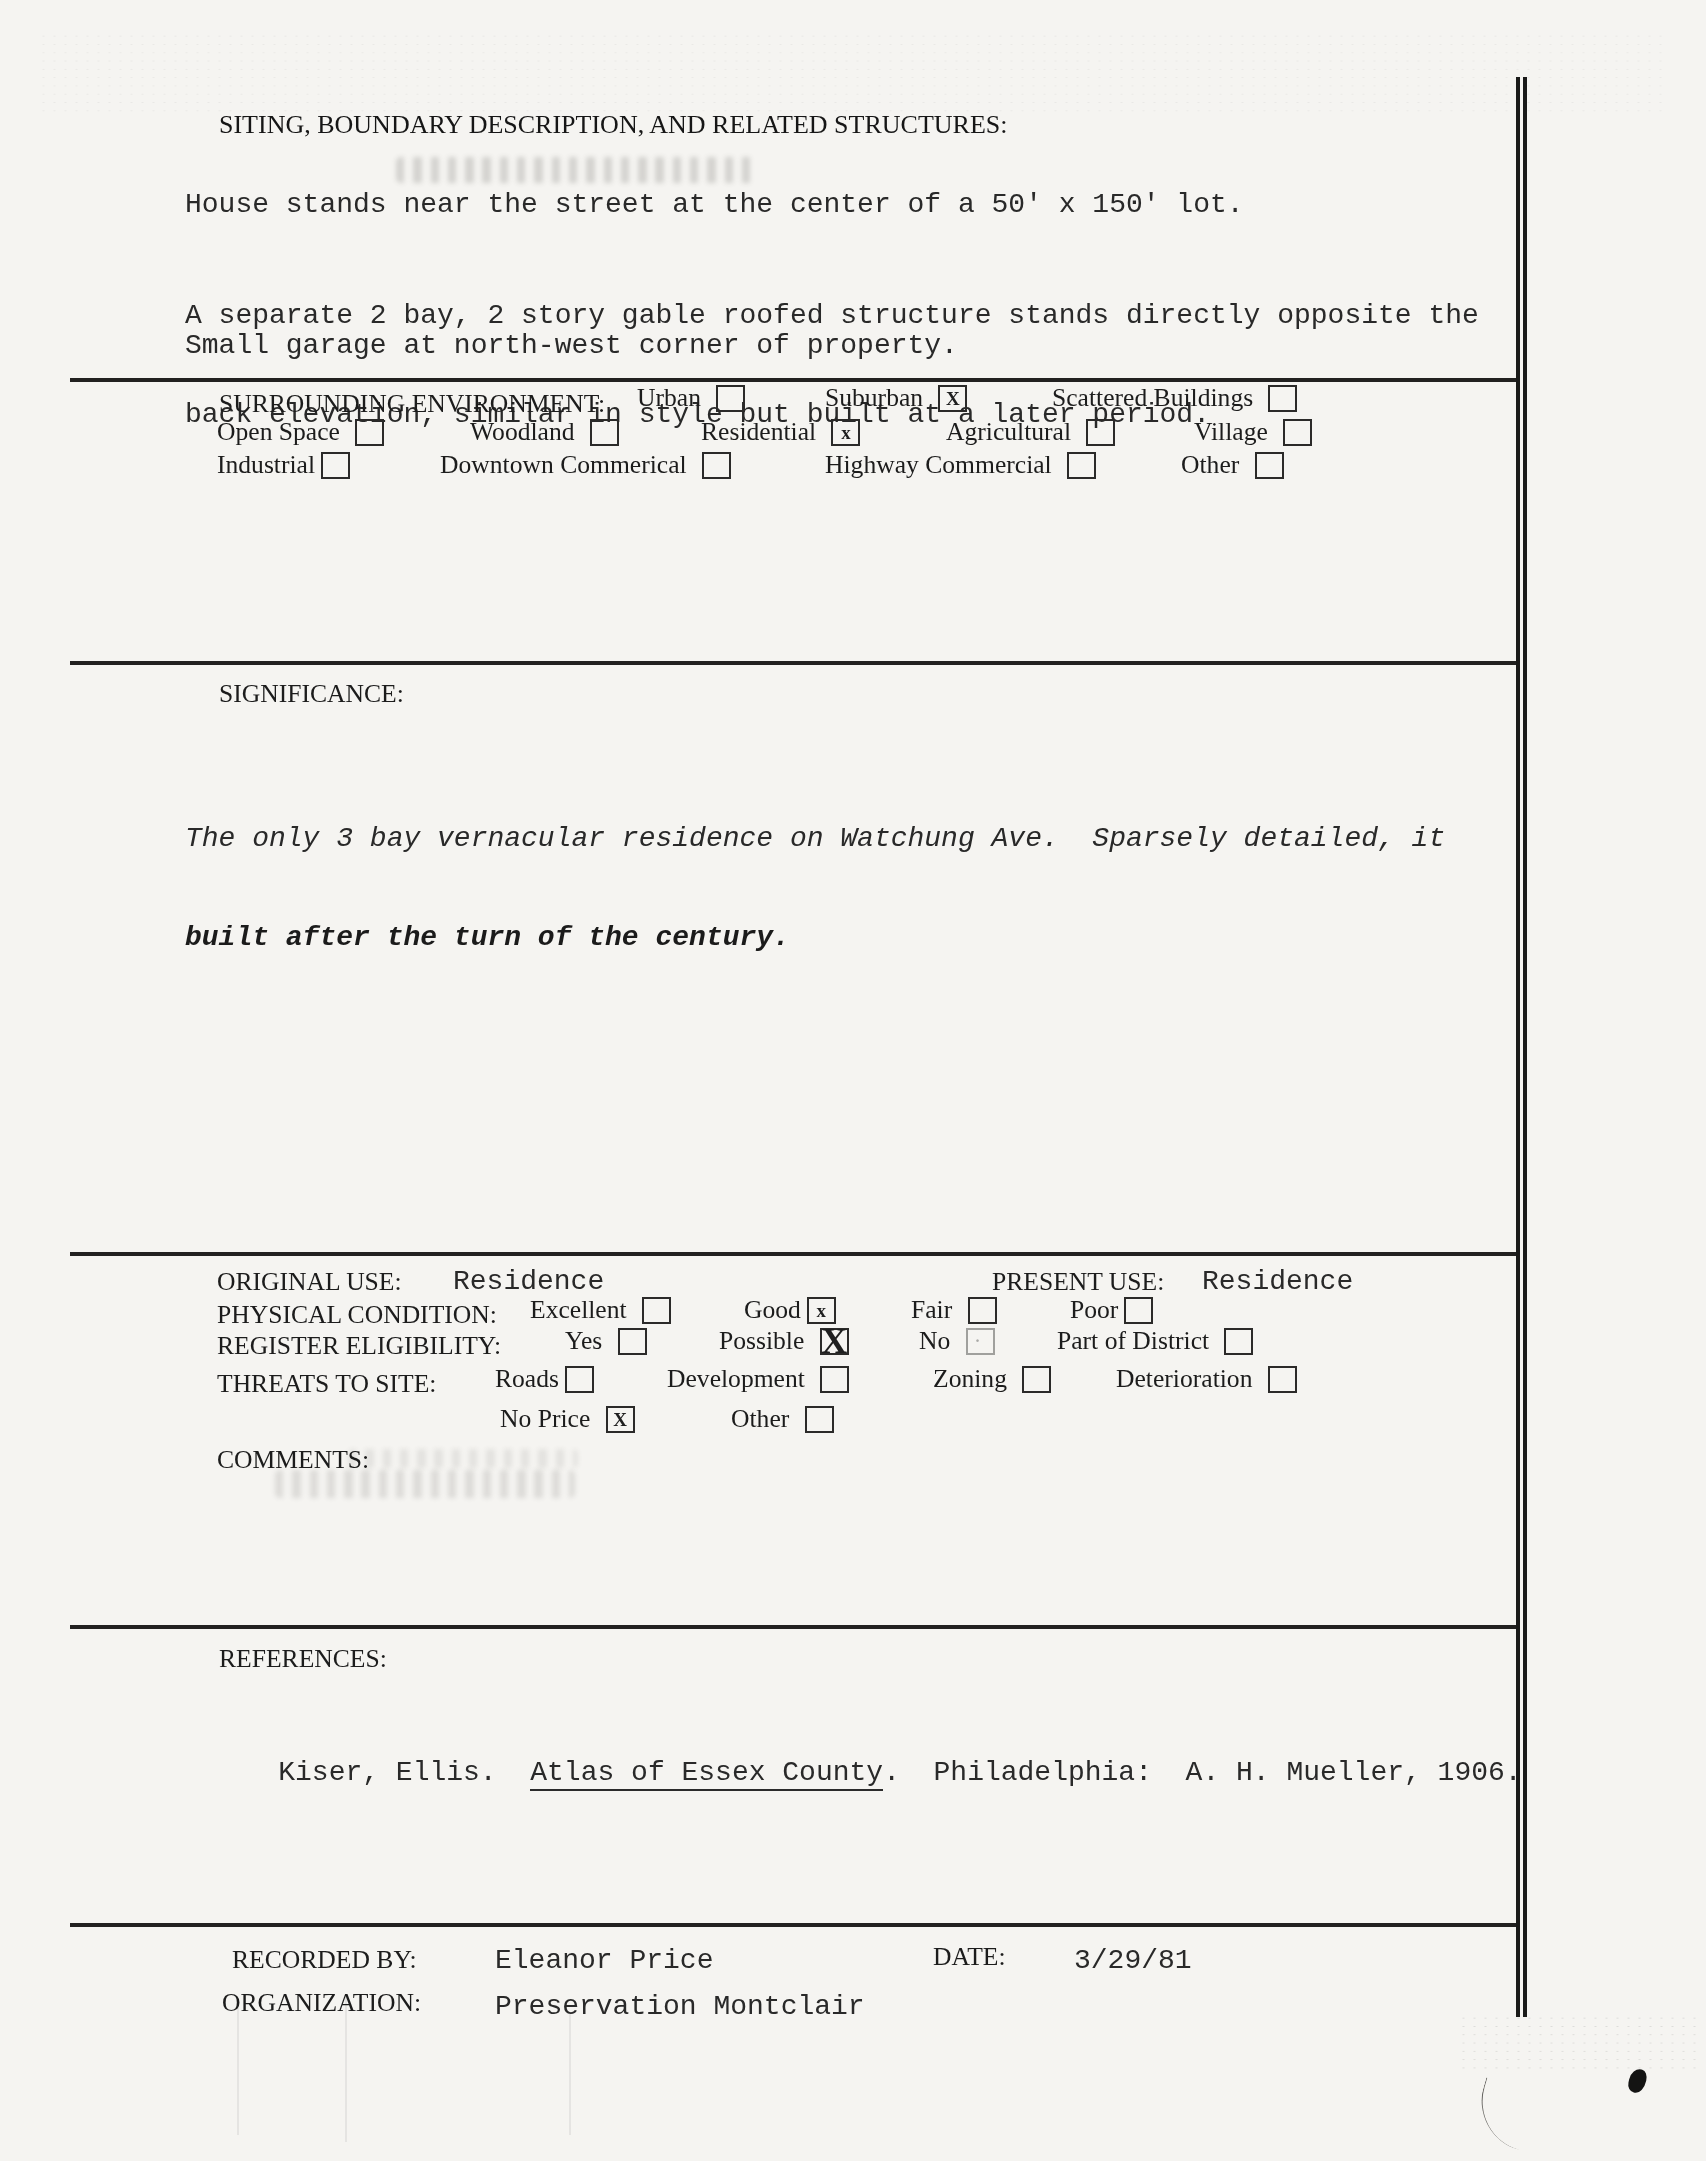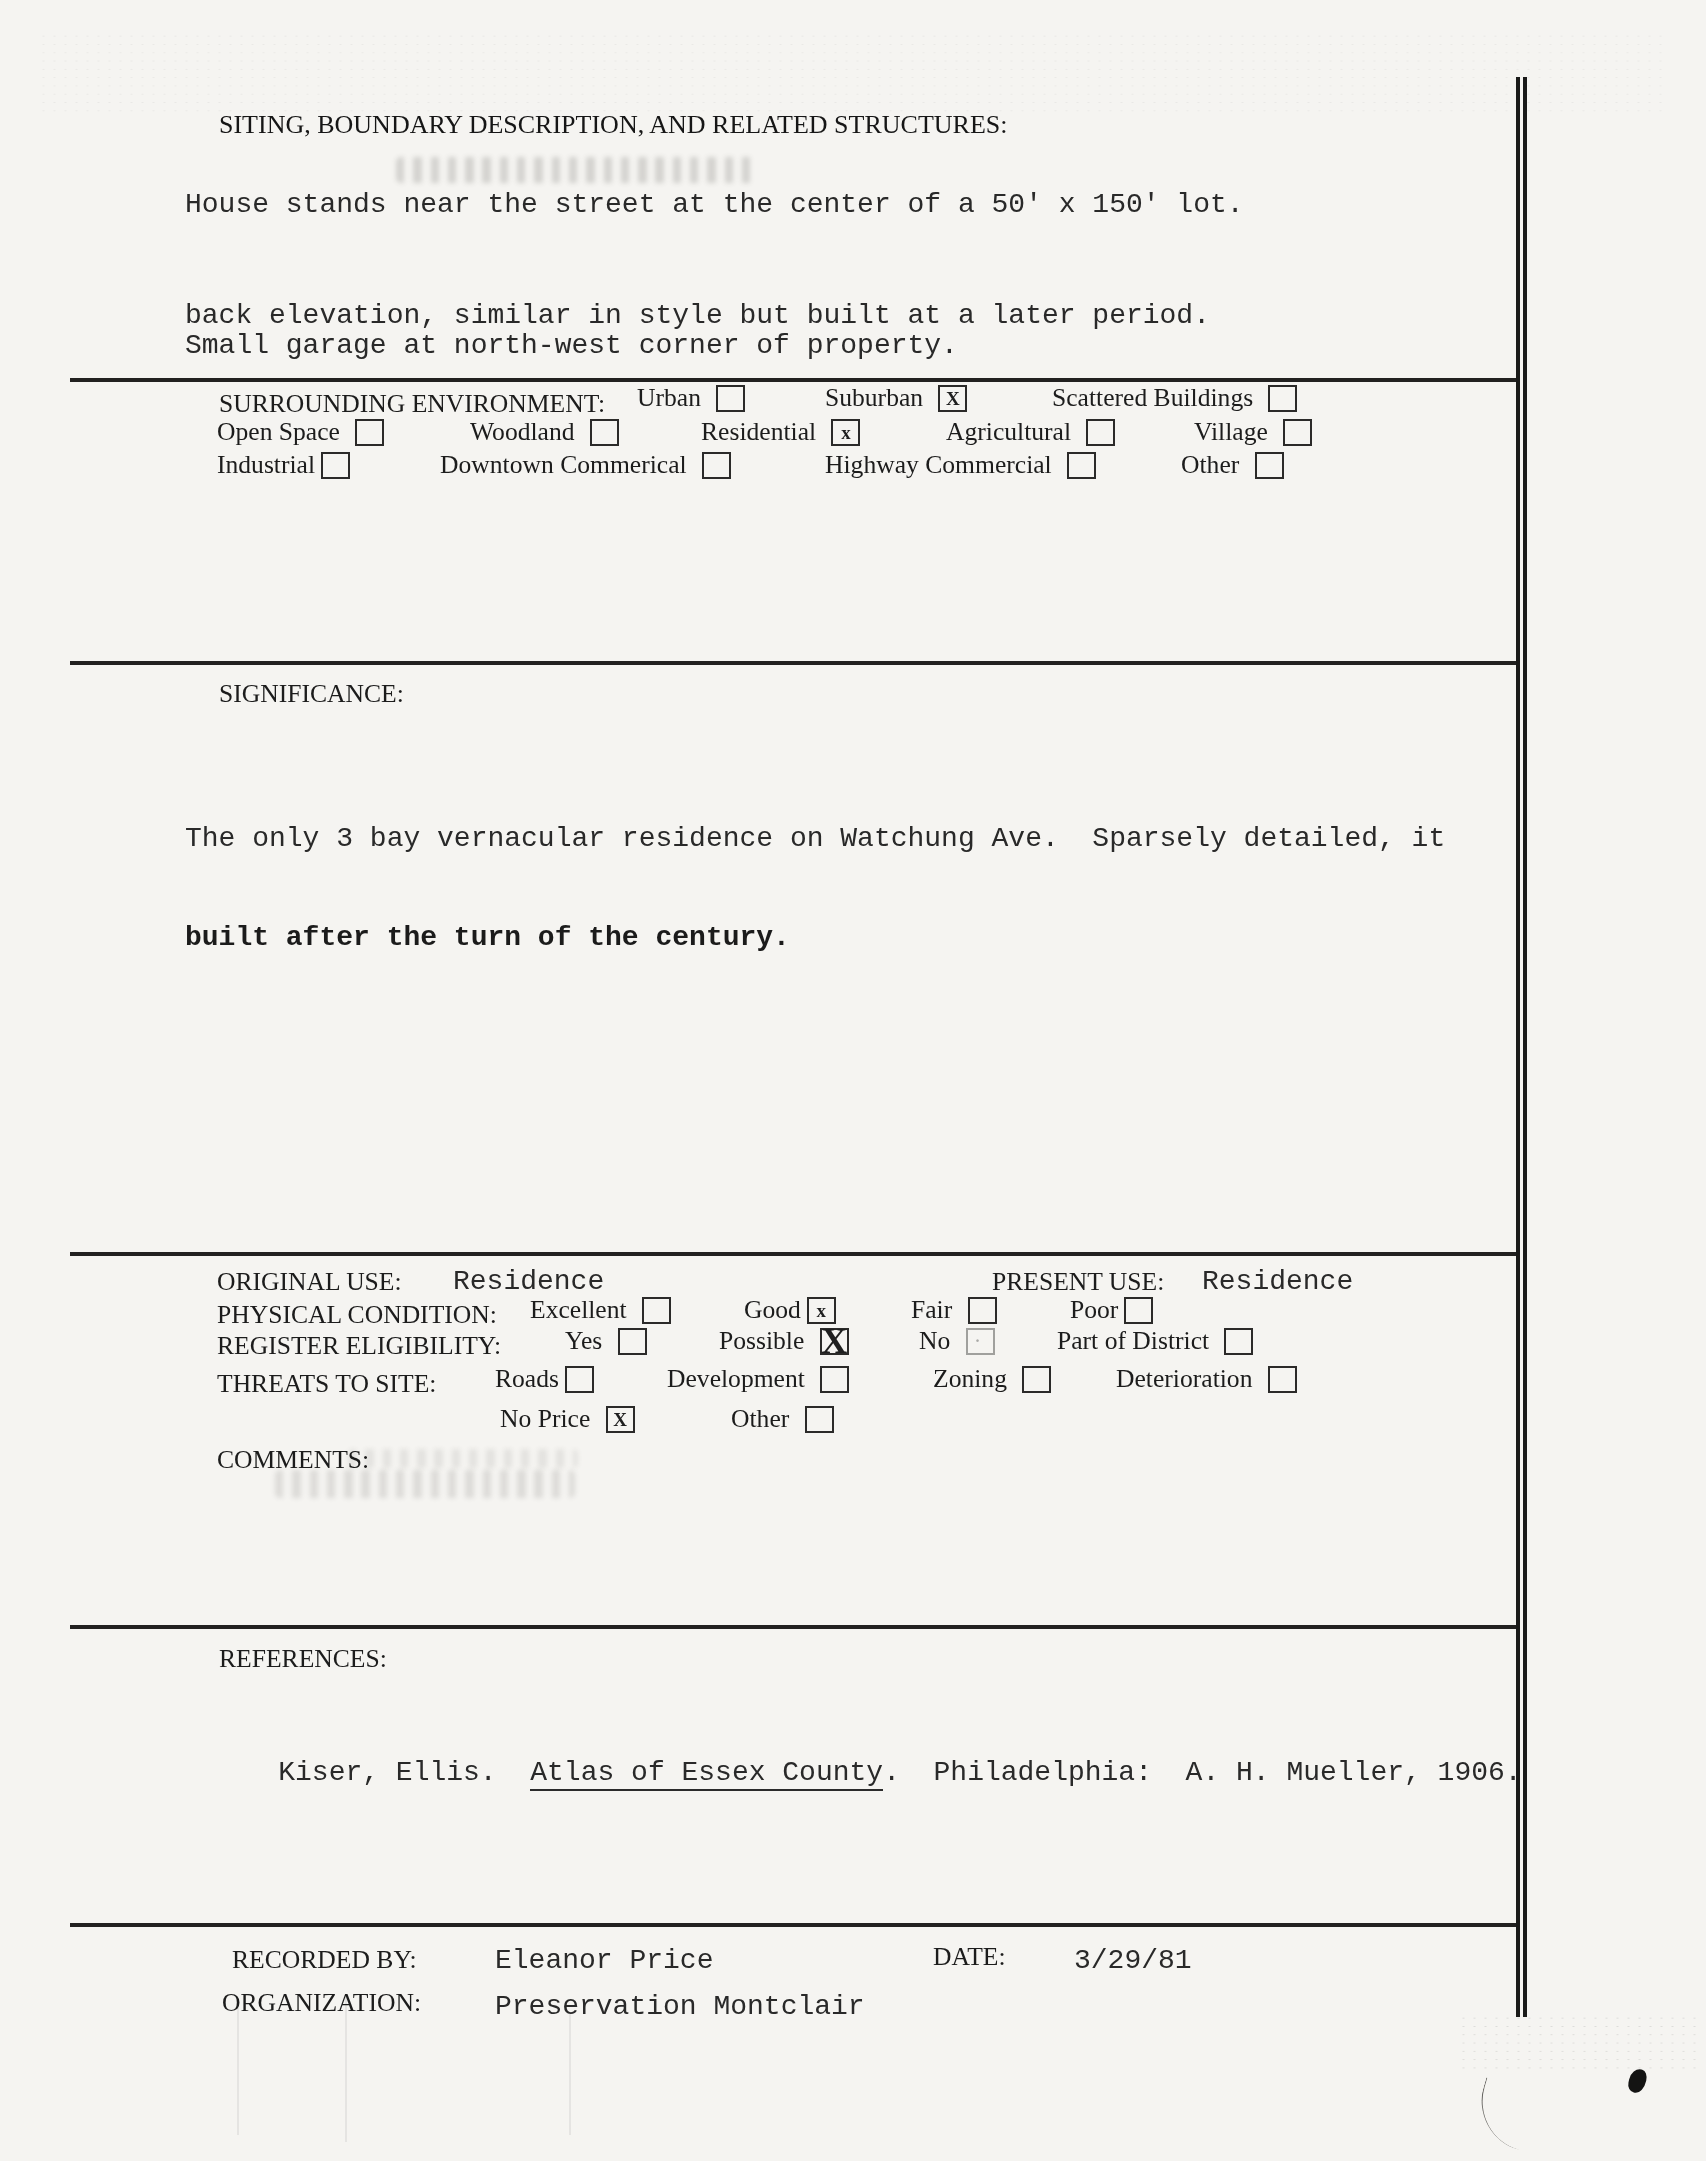--- a/index.html
+++ b/index.html
@@ -80,20 +80,21 @@
   <div class="hr" style="top:661px;"></div>
   <div class="hr" style="top:1252px;"></div>
   <div class="hr" style="top:1625px;"></div>
   <div class="hr" style="top:1923px;"></div>
   <div class="vrule" style="left:1516px;"></div>
   <div class="vrule" style="left:1523px;"></div>
 
   <div class="abs serif-h" style="left:219px; top:110px;">SITING, BOUNDARY DESCRIPTION, AND RELATED STRUCTURES:</div>
   <div class="abs mono" style="left:185px; top:189px;">House stands near the street at the center of a 50' x 150' lot.</div>
   <div class="abs mono mono-block" style="left:185px; top:233px;">
+    <div>A separate 2 bay, 2 story gable roofed structure stands directly opposite the</div>
     <div>back elevation, similar in style but built at a later period.</div>
   </div>
   <div class="abs mono" style="left:185px; top:330px;">Small garage at north-west corner of property.</div>
 
   <div class="abs serif" style="left:219px; top:389px;">SURROUNDING ENVIRONMENT:</div>
 
   <div class="opt" style="left:637px; top:382px;">
     <span class="lbl">Urban</span>
     <span class="box"></span>
   </div>
@@ -138,21 +139,21 @@
   <div class="opt" style="left:825px; top:449px;">
     <span class="lbl">Highway Commercial</span>
     <span class="box"></span>
   </div>
   <div class="opt" style="left:1181px; top:449px;">
     <span class="lbl">Other</span>
     <span class="box"></span>
   </div>
 
   <div class="abs serif" style="left:219px; top:679px;">SIGNIFICANCE:</div>
-  <div class="abs mono mono-block" style="left:185px; top:756px; line-height:33px;">
+  <div class="abs mono mono-block" style="left:185px; top:756px; line-height:33px;font-style:italic;">
     <div><span>The only 3 bay vernacular residence on Watchung Ave.  Sparsely detailed, it</span><span class="bold-typed"></span></div>
     <div><span></span><span class="bold-typed">built after the turn of the century.</span></div>
   </div>
 
   <div class="abs serif" style="left:217px; top:1267px;">ORIGINAL USE:</div>
   <div class="abs mono" style="left:453px; top:1266px;">Residence</div>
   <div class="abs serif" style="left:992px; top:1267px;">PRESENT USE:</div>
   <div class="abs mono" style="left:1202px; top:1266px;">Residence</div>
 
   <div class="abs serif" style="left:217px; top:1300px;">PHYSICAL CONDITION:</div>

